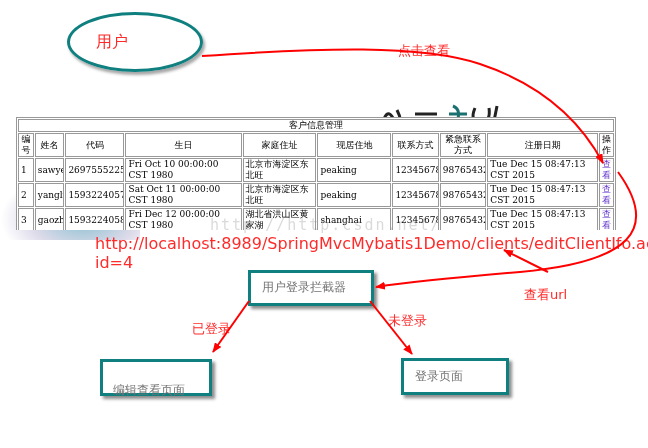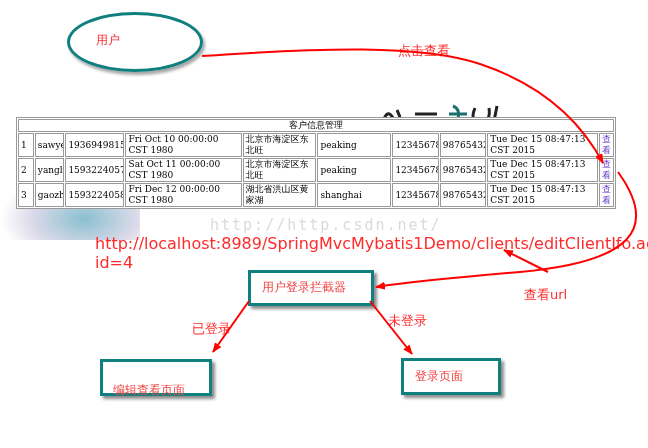--- a/index.html
+++ b/index.html
@@ -2,32 +2,32 @@
 <html><head>
 <meta charset="utf-8">
 <style>
   html, body { margin:0; padding:0; }
   body { width:648px; height:448px; background:#ffffff; position:relative; overflow:hidden;
          font-family:"DejaVu Sans", sans-serif; }
   .abs { position:absolute; }
   .red-text { color:#ff2a2a; font-size:13px; }
   .ellipse { position:absolute; left:67px; top:12px; width:136px; height:60px; border:3px solid #0f7f7f;
              border-radius:50%; box-shadow:2px 3px 3px rgba(0,0,0,0.35); box-sizing:border-box; }
-  .ellipse-label { position:absolute; left:96px; top:32px; color:#ff2a2a; font-size:12px;text-align:right; }
+  .ellipse-label { position:absolute; left:96px; top:32px; color:#ff2a2a; font-size:16px;text-align:right; }
   .table-wrap { position:absolute; left:16px; top:117px; width:608px; height:113px; overflow:hidden; }
   table.clients { border-collapse:separate; border-spacing:1px; border:1px solid #999; width:600px;
                   font-family:"DejaVu Serif", serif; font-size:9px; background:#fff; table-layout:fixed; }
   table.clients td, table.clients th { border:1px solid #999; padding:0 2px; font-weight:normal;
                   line-height:11px; vertical-align:middle; overflow:hidden; }
   table.clients th { font-family:"DejaVu Sans", sans-serif; text-align:center; height:22px; }
   table.clients td { height:22px; }
   .title-cell { text-align:center; font-family:"DejaVu Sans", sans-serif; height:11px !important; }
   .link { color:#5b2bc7; }
   .box { position:absolute; background:#fff; border:3px solid #0f7f7f; box-sizing:border-box;
-         box-shadow:3px 3px 3px rgba(0,0,0,0.45); font-size:12px; color:#ef4444; }
+         box-shadow:3px 3px 3px rgba(0,0,0,0.45); font-size:12px; color:#737373; }
   .box span { position:absolute; }
   .watermark { position:absolute; left:210px; top:216px; color:rgba(150,150,150,0.35);
                font-family:"DejaVu Sans Mono", monospace; font-size:15px; letter-spacing:2px; }
   .flower { position:absolute; left:0; top:170px; width:140px; height:70px;
             background:radial-gradient(ellipse at 60% 70%, rgba(40,140,170,0.55), rgba(120,110,170,0.25) 45%, rgba(255,255,255,0) 70%); }
   .calligraphy { position:absolute; left:375px; top:100px; width:150px; height:30px; }
   svg.overlay { position:absolute; left:0; top:0; }
 </style>
 </head>
 <body>
@@ -58,23 +58,35 @@
         <col style="width:44px">
         <col style="width:44px">
       <col style="width:105px">
         <col style="width:14px">
     </colgroup>
     <tbody>
         <tr>
           <td colspan="10" class="title-cell">客户信息管理</td>
         </tr>
     <tr>
+      <th>编号</th>
+      <th>姓名</th>
+      <th>代码</th>
+      <th>生日</th>
+      <th>家庭住址</th>
+      <th>现居住地</th>
+      <th>联系方式</th>
+      <th>紧急联系方式</th>
+      <th>注册日期</th>
+      <th>操作</th>
+    </tr>
+    <tr>
       <td>1</td>
       <td>sawyer</td>
-      <td>1936949815</td>
+      <td>2697555225</td>
       <td>Fri Oct 10 00:00:00 CST 1980</td>
       <td>北京市海淀区东北旺</td>
       <td>peaking</td>
       <td>123456789</td>
       <td>987654321</td>
       <td>Tue Dec 15 08:47:13 CST 2015</td>
       <td><a class="link">查看</a></td>
     </tr>
     <tr>
       <td>2</td>
@@ -112,21 +124,21 @@
 <div class="box" style="left:248px;top:270px;width:126px;height:36px;">
   <span style="left:11px;top:6px;">用户登录拦截器</span>
 </div>
 
 <span class="abs red-text" style="left:192px;top:320px;">已登录</span>
 <span class="abs red-text" style="left:388px;top:312px;">未登录</span>
 
 <div class="box" style="left:100px;top:359px;width:112px;height:37px;">
   <span style="left:10px;top:20px;">编辑查看页面</span>
 </div>
-<div class="box" style="left:401px;top:358px;width:100px;height:37px;">
+<div class="box" style="left:401px;top:358px;width:108px;height:37px;">
   <span style="left:11px;top:7px;">登录页面</span>
 </div>
 
 <svg class="overlay" width="648" height="448">
   <defs>
     <marker id="ah" markerWidth="10" markerHeight="8" refX="9" refY="4" orient="auto" markerUnits="userSpaceOnUse">
       <path d="M0,0 L10,4 L0,8 Z" fill="#ff0000"></path>
     </marker>
   </defs>
   <path d="M202 56 C 320 48, 420 44, 480 64 C 540 84, 580 120, 603 163" stroke="#ff0000" stroke-width="2" fill="none" marker-end="url(#ah)"></path>

